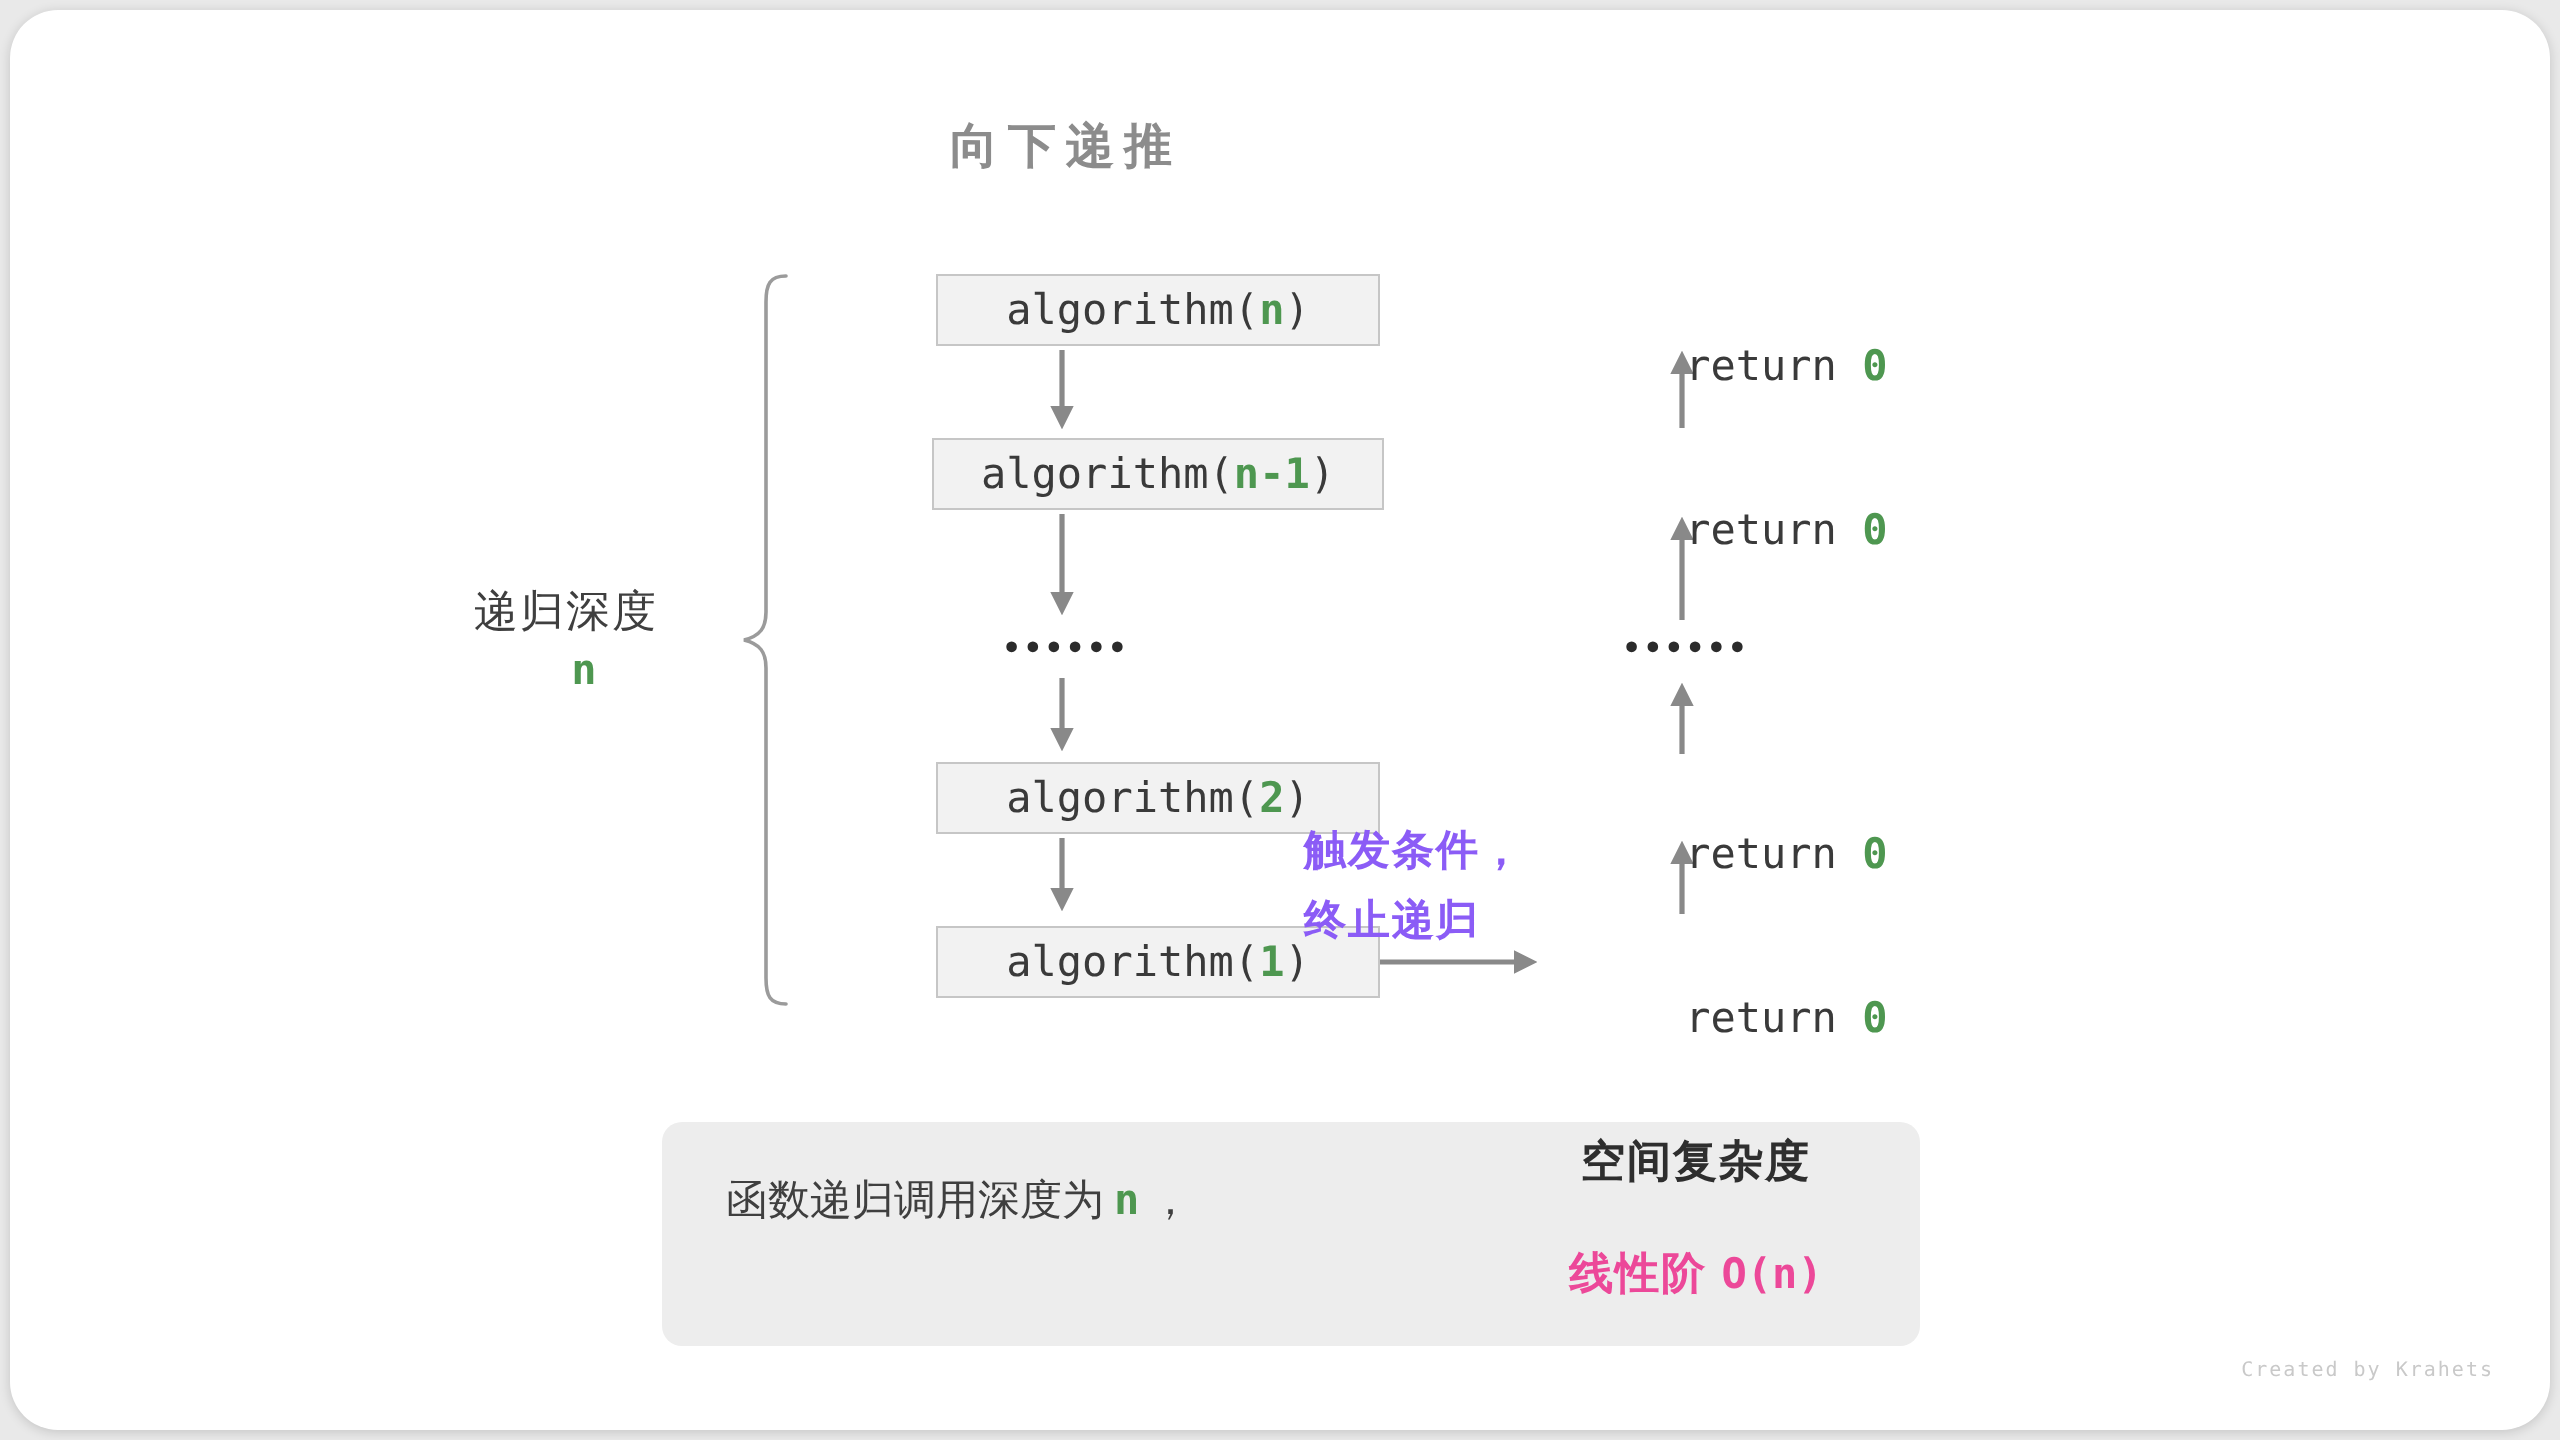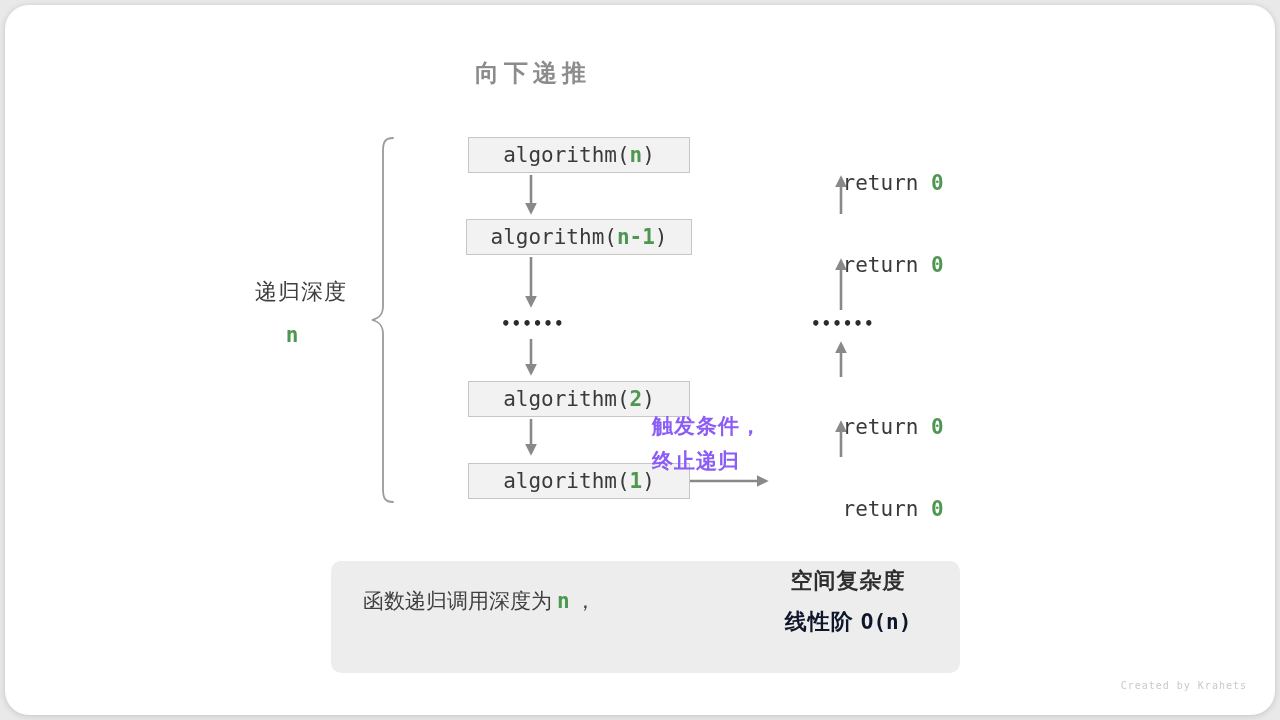--- a/index.html
+++ b/index.html
@@ -32,21 +32,21 @@
     left:787px;width:200px;height:28px;line-height:28px;
     font-family:"DejaVu Sans Mono","Liberation Mono",monospace;
     font-size:21px;color:#3a3a3a;white-space:pre;
   }
   .dots{
     width:60px;text-align:center;height:20px;line-height:18px;
     font-size:15px;font-weight:700;letter-spacing:1px;color:#2b2b2b;
     font-family:"DejaVu Sans","Liberation Sans",sans-serif;
   }
   .depth-label{
-    left:232px;top:272px;width:110px;text-align:right;
+    left:232px;top:286px;width:110px;text-align:left;
     font-size:22px;color:#3f3f3f;letter-spacing:1px;
   }
   .depth-value{
     left:232px;top:318px;width:110px;text-align:center;
     font-family:"DejaVu Sans Mono","Liberation Mono",monospace;
     font-size:21px;font-weight:700;color:#4e9750;
   }
   .trigger-note{
     left:647px;top:403px;width:140px;
     font-size:21px;font-weight:700;color:#8b5cf6;line-height:35px;
@@ -62,21 +62,21 @@
   }
   .summary-desc .code{font-size:21px;}
   .summary-desc .pad{margin:0 5px;}
   .summary-right{
     left:758px;top:561px;width:170px;text-align:center;
   }
   .summary-title{
     font-size:22px;font-weight:700;color:#2e2e2e;letter-spacing:1px;
   }
   .summary-result{
-    margin-top:11px;font-size:22px;font-weight:700;color:#0f172a;letter-spacing:1px;
+    margin-top:26px;font-size:22px;font-weight:700;color:#ec4899;letter-spacing:1px;
     white-space:nowrap;
   }
   .summary-result .code{font-size:21px;font-weight:700;letter-spacing:0;}
   .watermark{
     left:1032px;top:675px;width:210px;text-align:right;
     font-family:"DejaVu Sans Mono","Liberation Mono",monospace;
     font-size:10px;color:#c9c9c9;letter-spacing:1px;
   }
 </style>
 </head>

